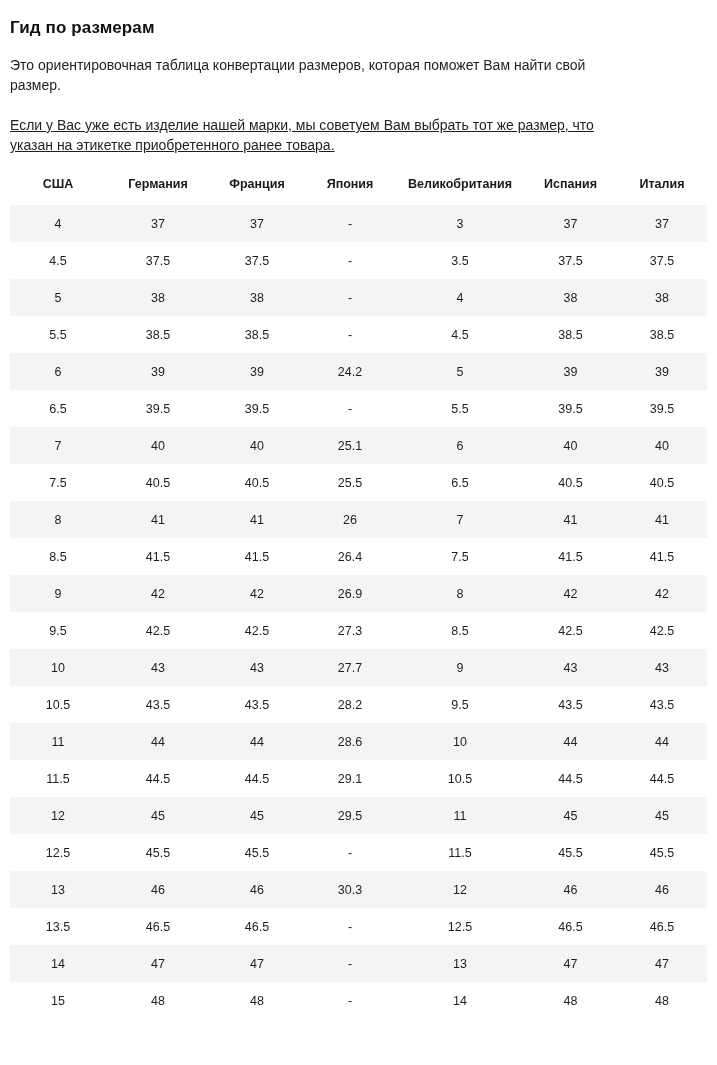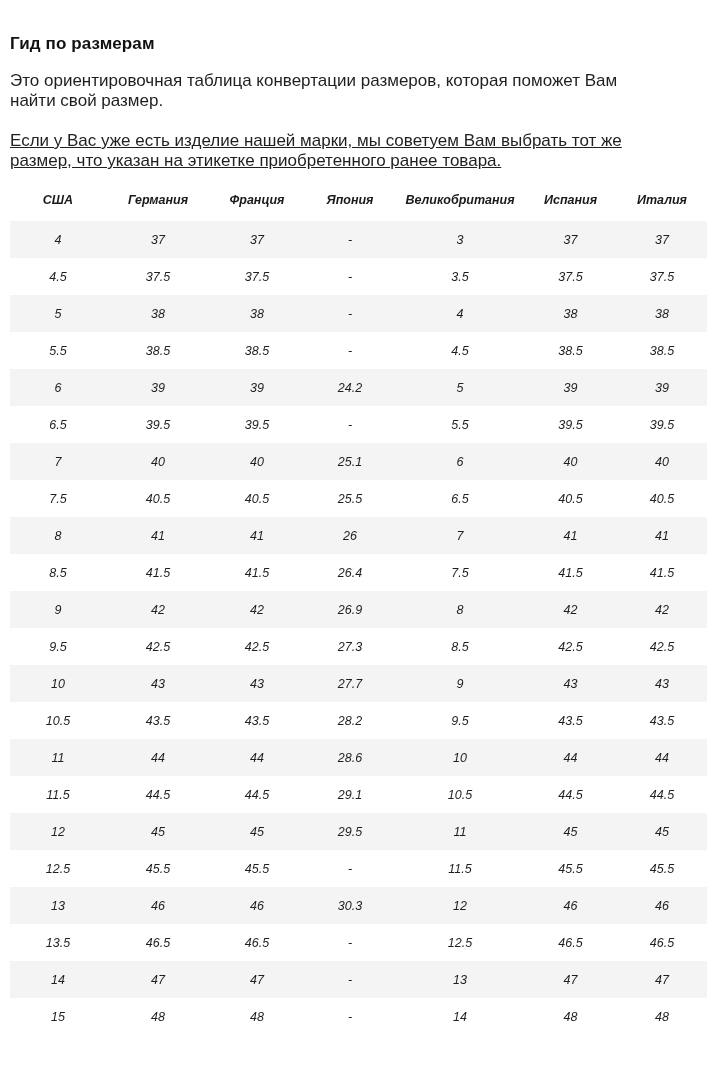--- a/index.html
+++ b/index.html
@@ -10,46 +10,45 @@
   body {
     width: 717px;
     height: 1065px;
     font-family: "Liberation Sans", sans-serif;
     color: #1a1a1a;
     -webkit-font-smoothing: antialiased;
   }
   .page {
     width: 641px;
     box-sizing: border-box;
-    padding: 16px 10px;
+    padding: 0 10px;
   }
   .guide-title {
     font-size: 17px;
     font-weight: bold;
     color: #111111;
     margin: 0;
     padding: 18px 0 0 0;
     letter-spacing: 0.1px;
   }
   .intro {
-    font-size: 17px;
+    font-size: 14px;
     line-height: 20px;
     color: #1f1f1f;
     margin: 0;
     padding: 0;
   }
   .intro-1 { padding-top: 17px; }
   .intro-2 { padding-top: 20px; text-decoration: underline; }
 
   .size-table {
     width: 697px;
     border-collapse: collapse;
     margin-top: 22px;
     table-layout: fixed;
-    font-style: italic;
   }
   .size-table th {
     font-size: 12.5px;
     font-weight: bold;
     color: #1a1a1a;
     text-align: center;
     padding: 0 0 14px 0;
     vertical-align: bottom;
     white-space: nowrap;
   }

